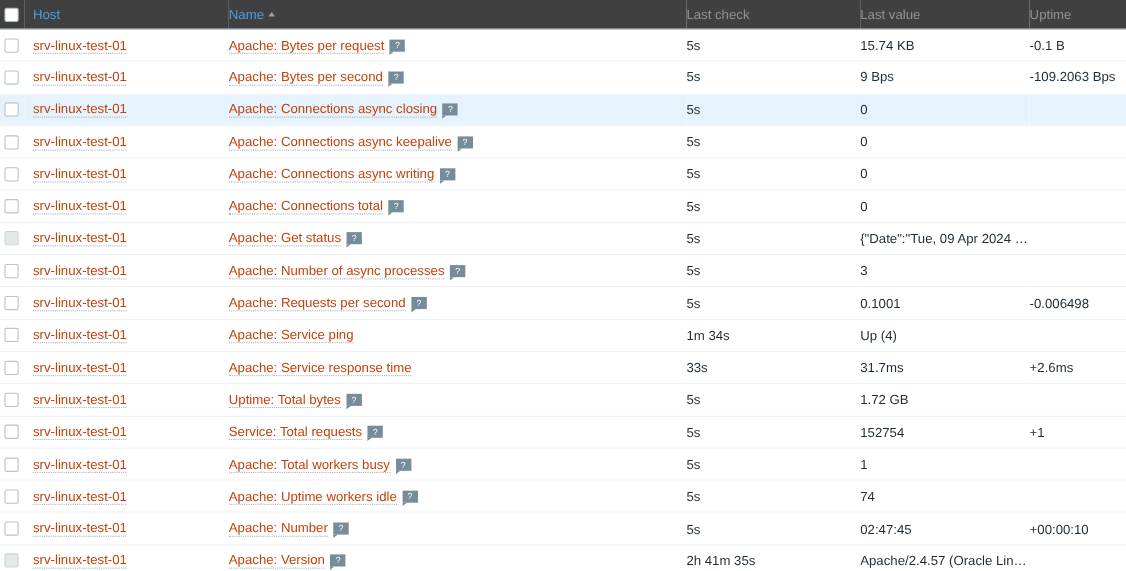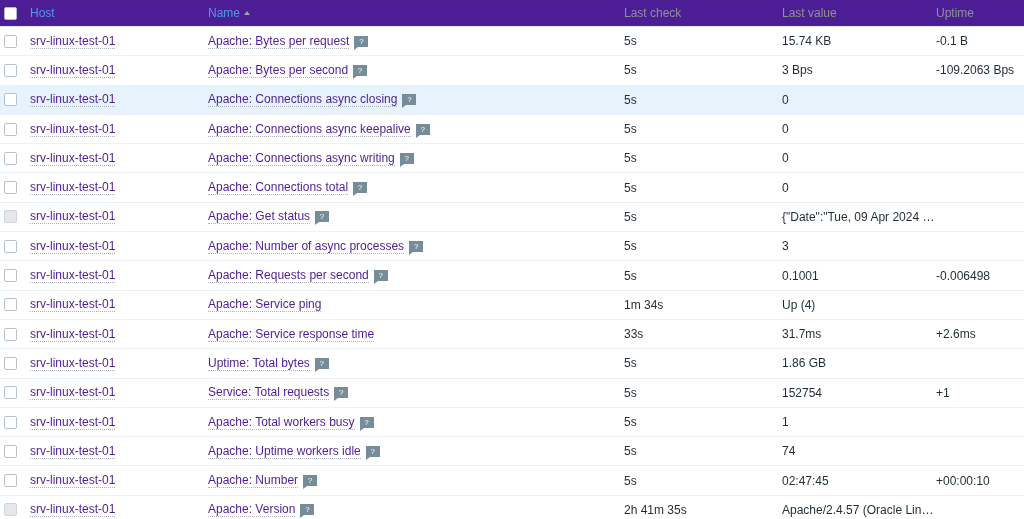--- a/index.html
+++ b/index.html
@@ -30,21 +30,21 @@
 
   thead th {
     height: 26px;
     padding: 0 6px 0 0;
     text-align: left;
     font-weight: normal;
     font-size: 12px;
     color: #8e9396;
     vertical-align: middle;
     border-bottom: 1px solid #e3eaed;
-    background: #4c1d95;
+    background: #404040;
     white-space: nowrap;
     margin-top: 32px;
   }
   thead th.pad-l { padding-left: 8px; }
   thead th .hlink {
     color: #4a9ee0;
     text-decoration: none;
     cursor: pointer;
   }
   .sort-arrow {
@@ -85,21 +85,21 @@
     cursor: pointer;
   }
   .cb.disabled {
     background: #e4e8ea;
     border-color: #cfd6da;
     cursor: default;
   }
   thead .cb { border-color: #b0bbc2; }
 
   .dotted {
-    color: #4c1d95;
+    color: #c2410c;
     text-decoration: none;
     border-bottom: 1px dotted #a9b3b9;
     cursor: pointer;
     line-height: 14px;
     display: inline-block;
   }
 
   .hint-badge {
     display: inline-block;
     position: relative;
@@ -162,21 +162,21 @@
         <td>15.74 KB</td>
         <td>-0.1 B</td>
       </tr>
       <tr>
         <td>
           <input type="checkbox" class="cb" style="">
         </td>
         <td class="pad-l"><a class="dotted" href="#">srv-linux-test-01</a></td>
         <td><a class="dotted" href="#">Apache: Bytes per second</a><span class="hint-badge">?</span></td>
         <td>5s</td>
-        <td>3 Bps</td>
+        <td>9 Bps</td>
         <td>-109.2063 Bps</td>
       </tr>
       <tr class="selected">
         <td>
           <input type="checkbox" class="cb" style="">
         </td>
         <td class="pad-l"><a class="dotted" href="#">srv-linux-test-01</a></td>
         <td><a class="dotted" href="#">Apache: Connections async closing</a><span class="hint-badge">?</span></td>
         <td>5s</td>
         <td>0</td>
@@ -262,21 +262,21 @@
         <td>31.7ms</td>
         <td>+2.6ms</td>
       </tr>
       <tr>
         <td>
           <input type="checkbox" class="cb" style="">
         </td>
         <td class="pad-l"><a class="dotted" href="#">srv-linux-test-01</a></td>
         <td><a class="dotted" href="#">Uptime: Total bytes</a><span class="hint-badge">?</span></td>
         <td>5s</td>
-        <td>1.86 GB</td>
+        <td>1.72 GB</td>
         <td></td>
       </tr>
       <tr>
         <td>
           <input type="checkbox" class="cb" style="">
         </td>
         <td class="pad-l"><a class="dotted" href="#">srv-linux-test-01</a></td>
         <td><a class="dotted" href="#">Service: Total requests</a><span class="hint-badge">?</span></td>
         <td>5s</td>
         <td>152754</td>

